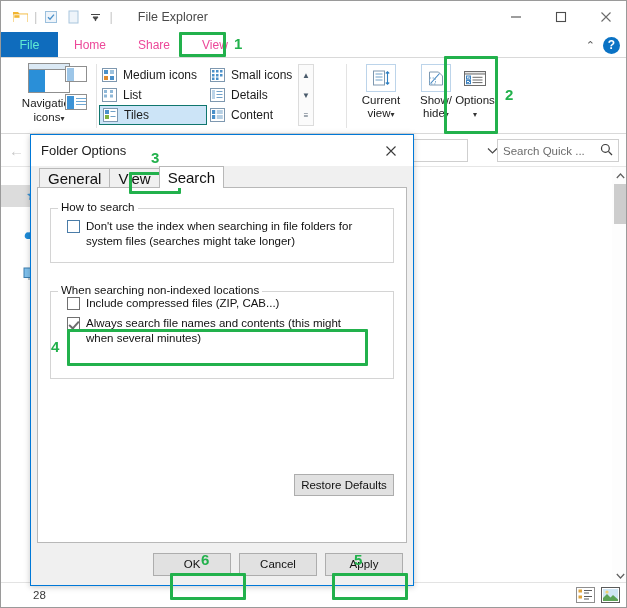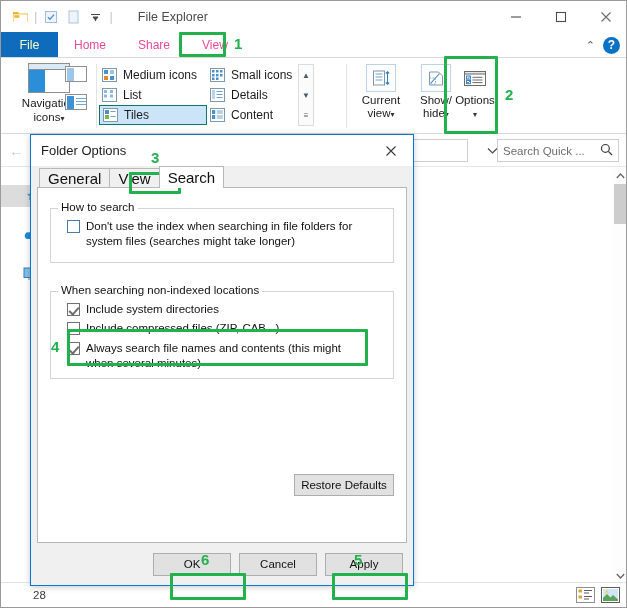--- a/index.html
+++ b/index.html
@@ -44,21 +44,21 @@
   }
 
   
   .tabstrip {
     position: absolute; left: 0; top: 31px; width: 627px; height: 26px;
     background: #ffffff;
     display: flex; align-items: stretch;
     border-bottom: 1px solid #d9d9d9;
   }
   .tab-file {
-    width: 57px; background: #0f6cbd; color: #fef9c3;
+    width: 57px; background: #0f6cbd; color: #5eead4;
     display: flex; align-items: center; justify-content: center;
     font-size: 12.5px;
   }
   .tab {
     padding: 0 16px; display: flex; align-items: center;
     font-size: 12px; color: #ec4899;
   }
   .tab.sel { background: #ffffff; }
   .tab-right {
     position: absolute; right: 4px; top: 0; height: 26px;
@@ -623,24 +623,20 @@
       <div class="groupbox" style="left:12px; top:20px; right:12px; height:55px;">
         <span class="gb-title">How to search</span>
         <div class="cbrow" style="margin:10px 10px 4px 16px;">
           <span class="cbox"></span>
           <span>Don't use the index when searching in file folders for system files (searches might take longer)</span>
         </div>
       </div>
 
       <div class="groupbox" style="left:12px; top:103px; right:12px; height:88px;">
         <span class="gb-title">When searching non-indexed locations</span>
-        <div class="cbrow" style="margin:10px 10px 0 16px;">
-          <span class="cbox gray checked"></span>
-          <span>Include system directories</span>
-        </div>
         <div class="cbrow" style="margin:4px 10px 0 16px;">
           <span class="cbox gray"></span>
           <span>Include compressed files (ZIP, CAB...)</span>
         </div>
         <div class="cbrow" style="margin:5px 30px 0 16px;">
           <span class="cbox gray checked"></span>
           <span>Always search file names and contents (this might when several minutes)</span>
         </div>
       </div>
 

